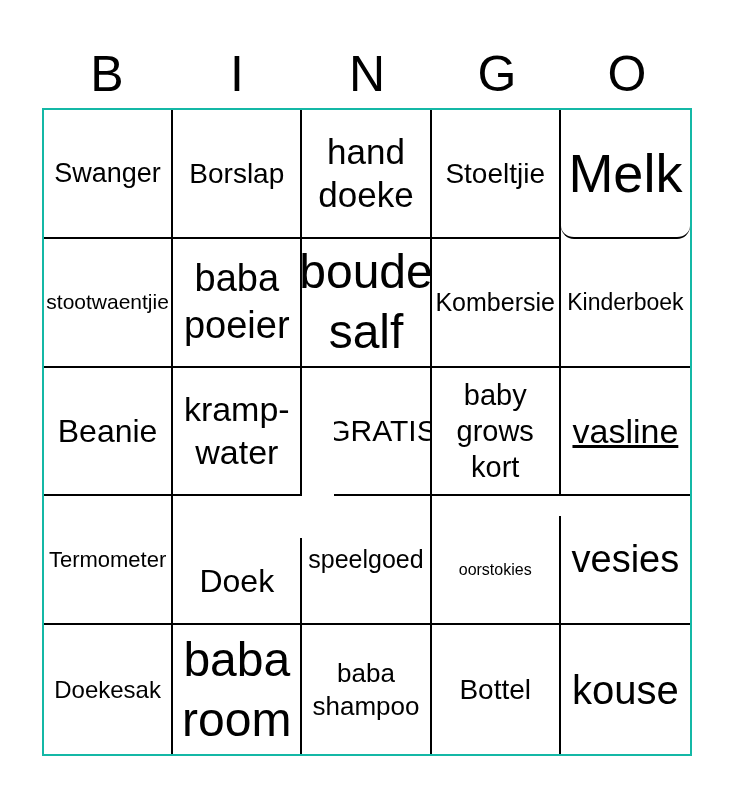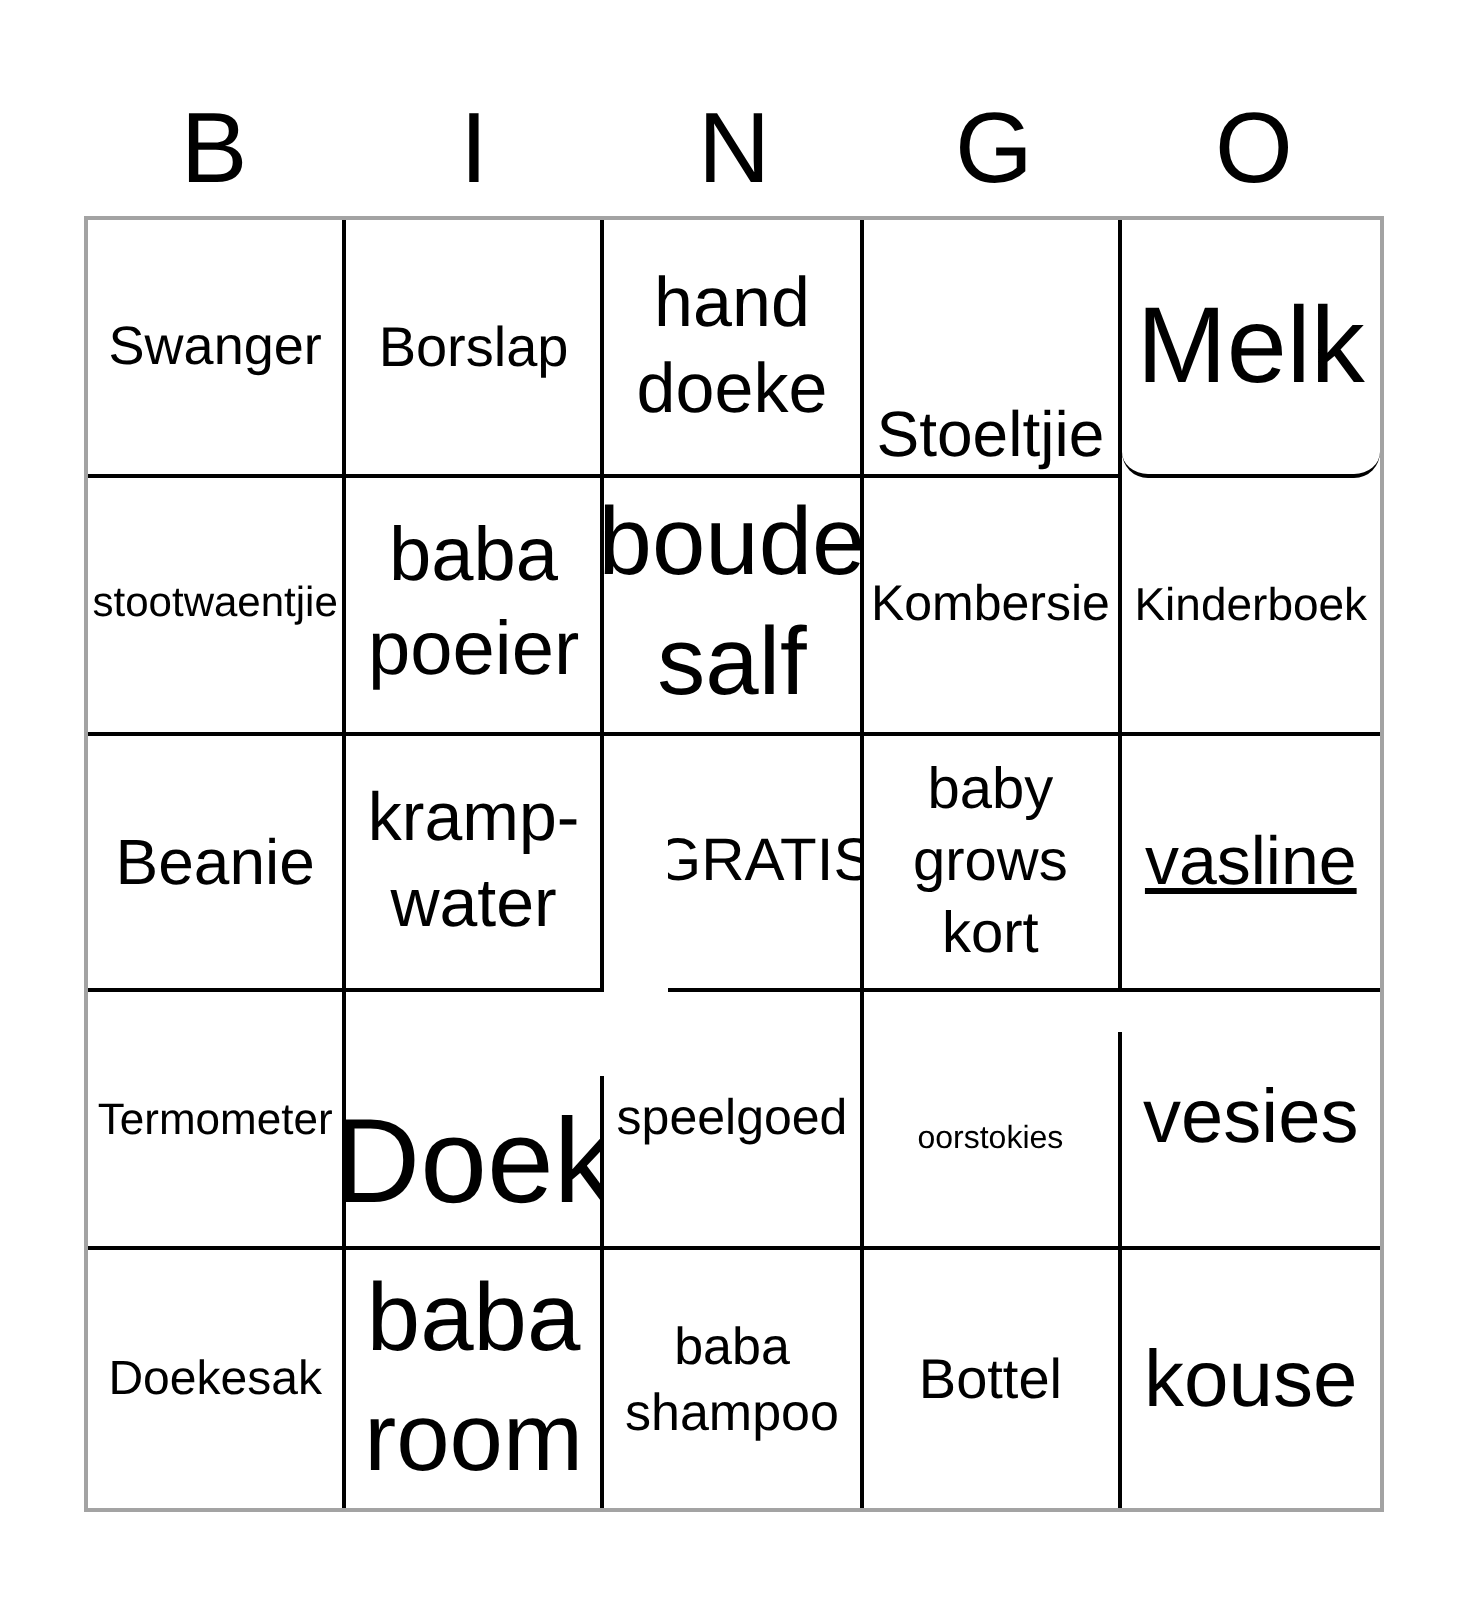--- a/index.html
+++ b/index.html
@@ -29,21 +29,21 @@
     font-size: 50px;
     line-height: 56px;
     color: #000000;
   }
   .bingo-grid {
     position: absolute;
     left: 42px;
     top: 108px;
     width: 646px;
     height: 644px;
-    border: 2px solid #a3a3a3;
+    border: 2px solid #14b8a6;
     display: grid;
     grid-template-columns: repeat(5, 1fr);
     grid-template-rows: repeat(5, 1fr);
     background: #ffffff;
   }
   .cell {
     border-right: 2px solid #000000;
     border-bottom: 2px solid #000000;
     display: flex;
     align-items: center;
@@ -76,21 +76,21 @@
   <div class="cell" style="font-size: 27px;">
       <span class="label">Swanger</span>
     </div>
   <div class="cell" style="font-size: 28px;">
       <span class="label">Borslap</span>
     </div>
   <div class="cell" style="font-size: 35px; align-items: center;">
       <span class="label">hand
 doeke</span>
     </div>
-  <div class="cell" style="font-size: 32px; align-items: flex-end;">
+  <div class="cell" style="font-size: 28px;">
       <span class="label">Stoeltjie</span>
     </div>
   <div class="cell" style="font-size: 54px; border-radius: 13px;">
       <span class="label">Melk</span>
     </div>
   <div class="cell" style="font-size: 21px;">
       <span class="label">stootwaentjie</span>
     </div>
   <div class="cell" style="font-size: 38px;">
       <span class="label">baba
@@ -120,21 +120,21 @@
       <span class="label">baby
 grows
 kort</span>
     </div>
   <div class="cell" style="font-size: 34px; text-decoration: underline;">
       <span class="label">vasline</span>
     </div>
   <div class="cell" style="font-size: 22px;">
       <span class="label">Termometer</span>
     </div>
-  <div class="cell" style="font-size: 60px; margin-top: 42px;">
+  <div class="cell" style="font-size: 32px; margin-top: 42px;">
       <span class="label">Doek</span>
     </div>
   <div class="cell" style="font-size: 25px;">
       <span class="label">speelgoed</span>
     </div>
   <div class="cell" style="font-size: 16px; margin-top: 20px;">
       <span class="label">oorstokies</span>
     </div>
   <div class="cell" style="font-size: 38px;">
       <span class="label">vesies</span>

